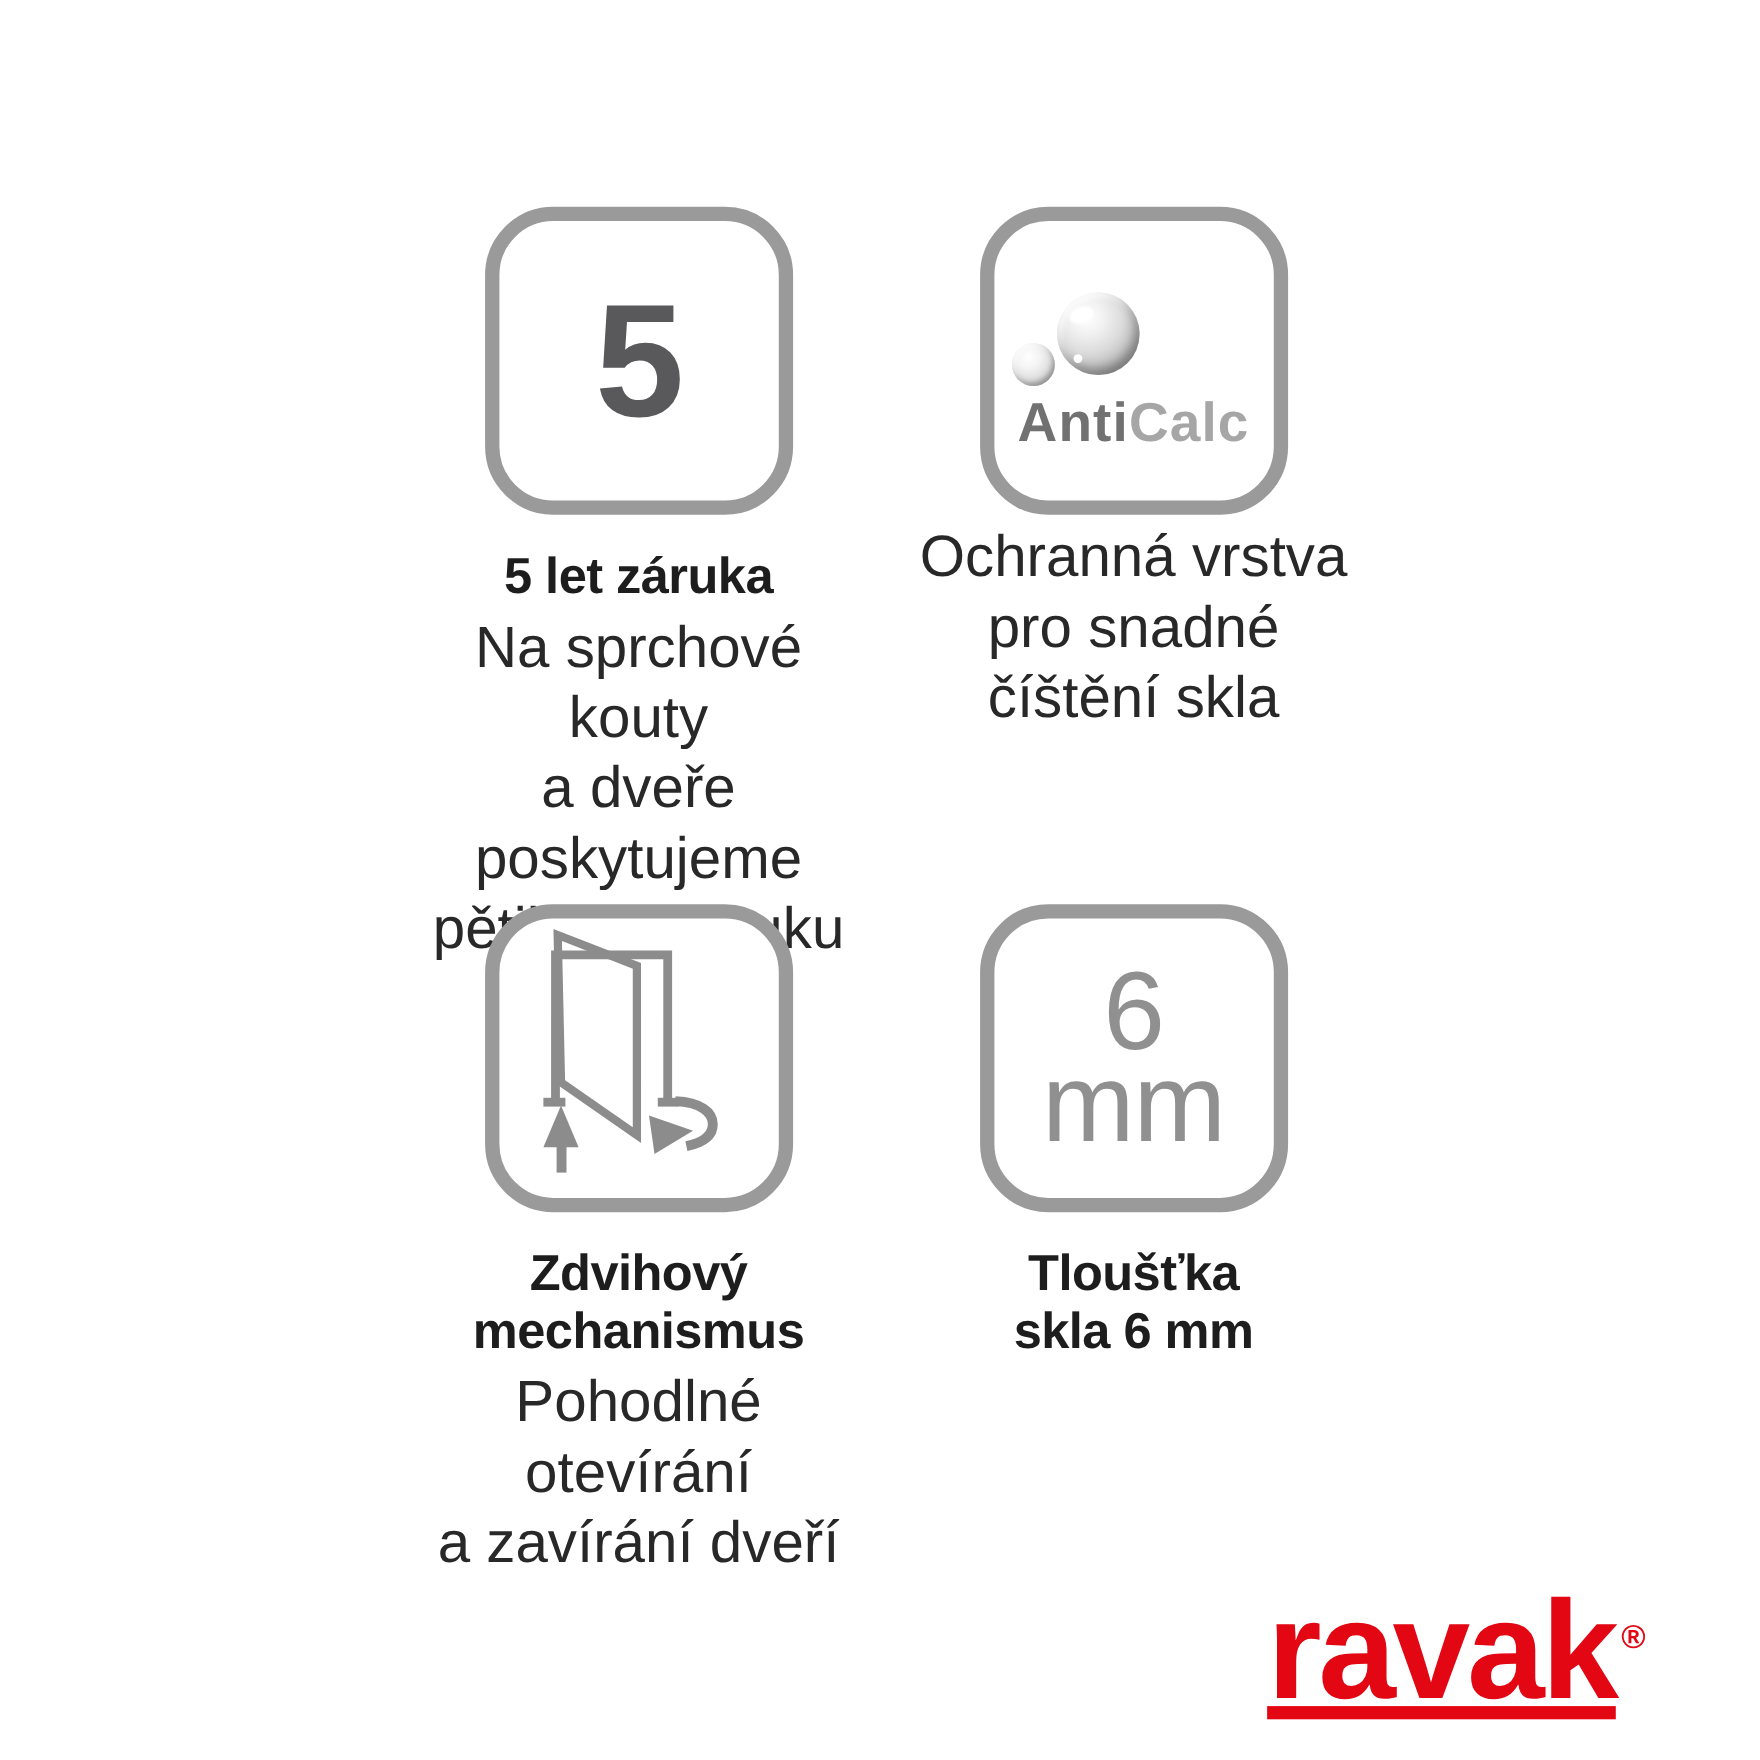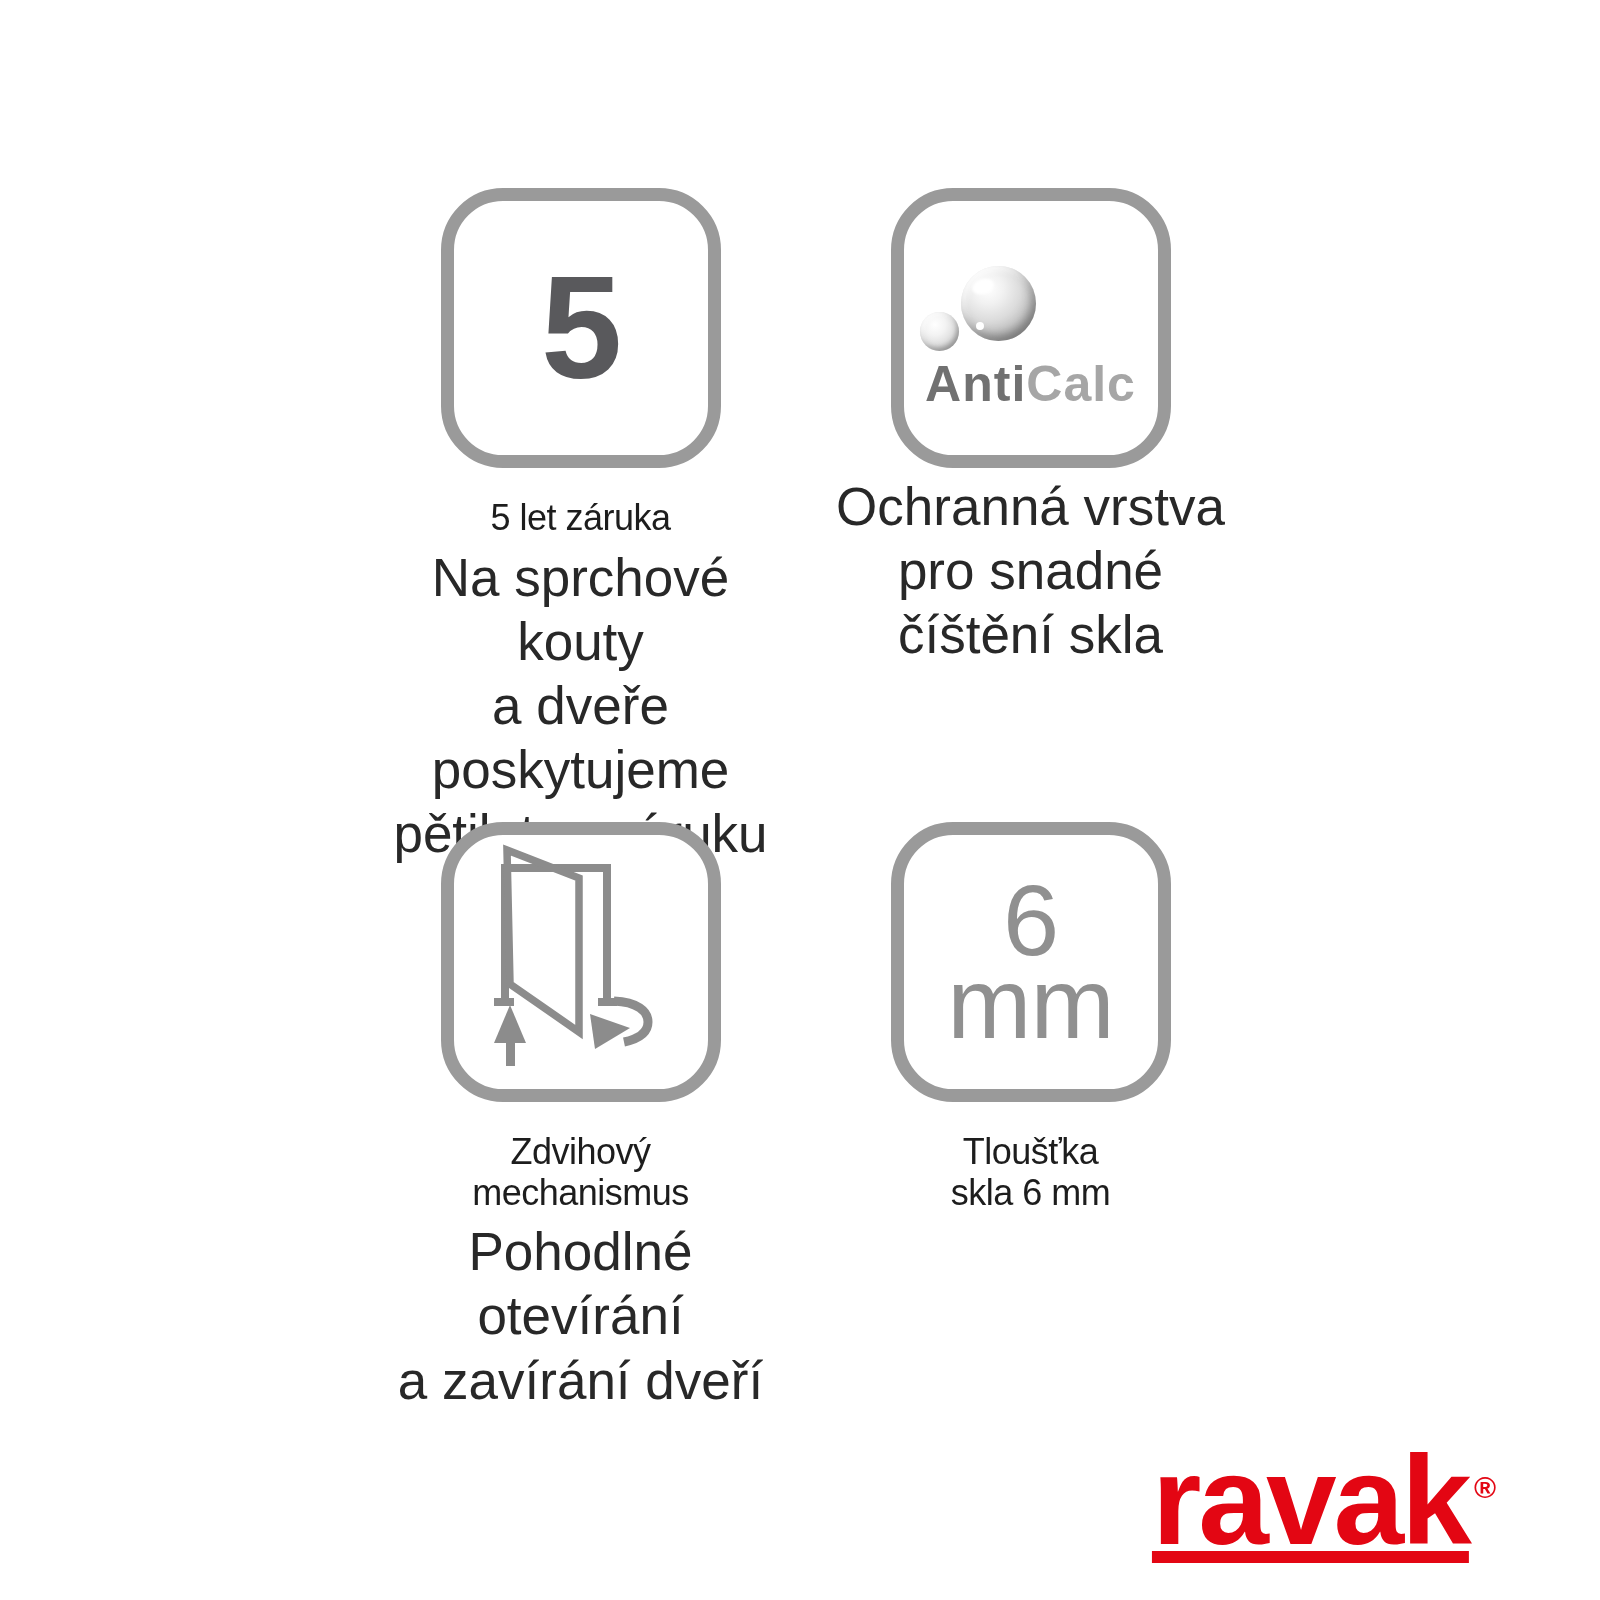--- a/index.html
+++ b/index.html
@@ -70,21 +70,21 @@
     position:absolute;left:0;right:0;top:158px;
     text-align:center;font-size:50px;font-weight:700;letter-spacing:1px;line-height:1;
   }
   .anticalc-label .anti{color:#717171;text-align:center;}
   .anticalc-label .calc{color:#a6a6a6;}
 
   .door-svg{position:absolute;left:0;top:0;}
 
   .tile-title{
     margin:30px 0 0;
-    font-size:36px;font-weight:400;color:#1d1d1d;
+    font-size:46px;font-weight:700;color:#1d1d1d;
     line-height:1.13;letter-spacing:-0.5px;white-space:pre-line;
   }
   .tile-subtitle{
     margin:7px 12px 0;
     font-size:53px;font-weight:400;color:#282828;
     line-height:1.21;white-space:pre-line;
   }
 
   
   .brand-logo{

